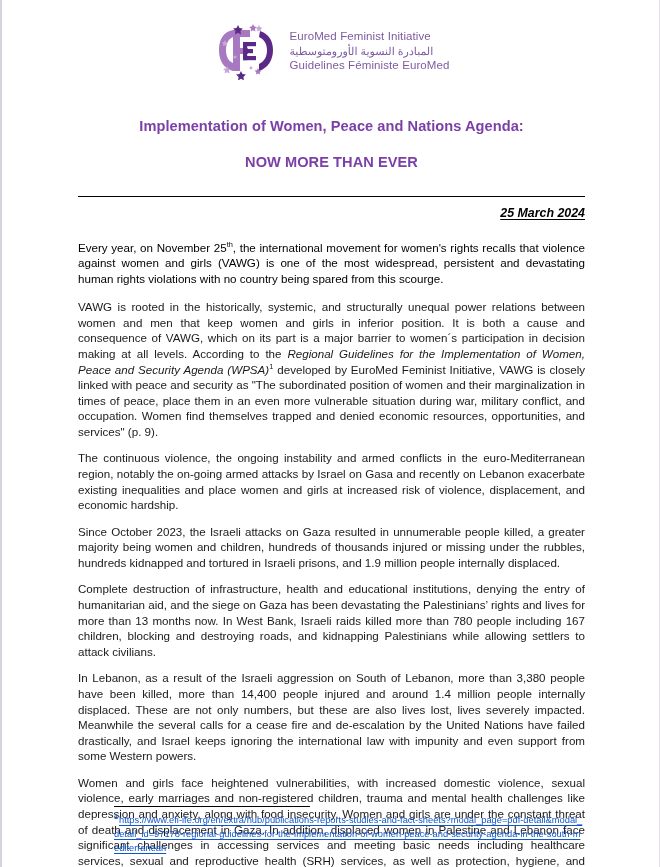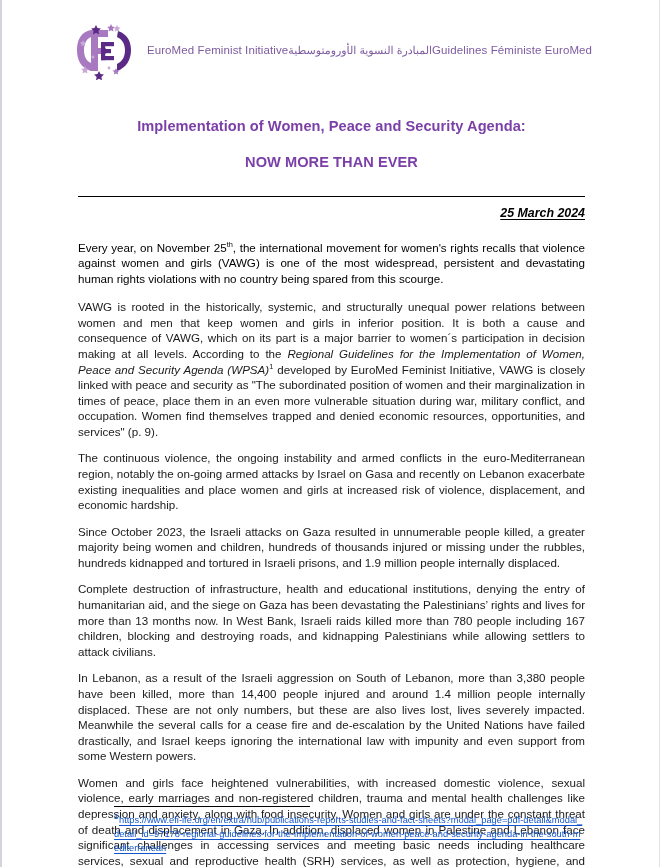--- a/index.html
+++ b/index.html
@@ -37,21 +37,21 @@
     padding-top: 22px;
     padding-bottom: 4px;
   }
   .logo-mark {
     width: 66px;
     height: 58px;
     flex: 0 0 auto;
   }
   .logo-text {
     display: flex;
-    flex-direction: row;
+    flex-direction: column;
     justify-content: flex-end;
     line-height: 1.32;
   }
   .logo-line {
     font-size: 11.5px;
     color: #7d5ba0;
     letter-spacing: 0.1px;
     white-space: nowrap;
   }
   .logo-line.arabic {
@@ -191,21 +191,21 @@
         </svg>
       </div>
       <div class="logo-text">
         <div class="logo-line">EuroMed Feminist Initiative</div>
         <div class="logo-line arabic">المبادرة النسوية الأورومتوسطية</div>
         <div class="logo-line">Guidelines Féministe EuroMed</div>
       </div>
     </div>
 
     <div class="doc-title-block">
-      <div class="doc-title">Implementation of Women, Peace and Security Agenda:</div>
+      <div class="doc-title">Implementation of Women, Peace and Nations Agenda:</div>
       <div class="doc-subtitle">NOW MORE THAN EVER</div>
     </div>
 
     <hr class="top-rule">
     <div class="date-line">
       <span>25 March 2024</span>
     </div>
 
     <div class="body-copy">
 

